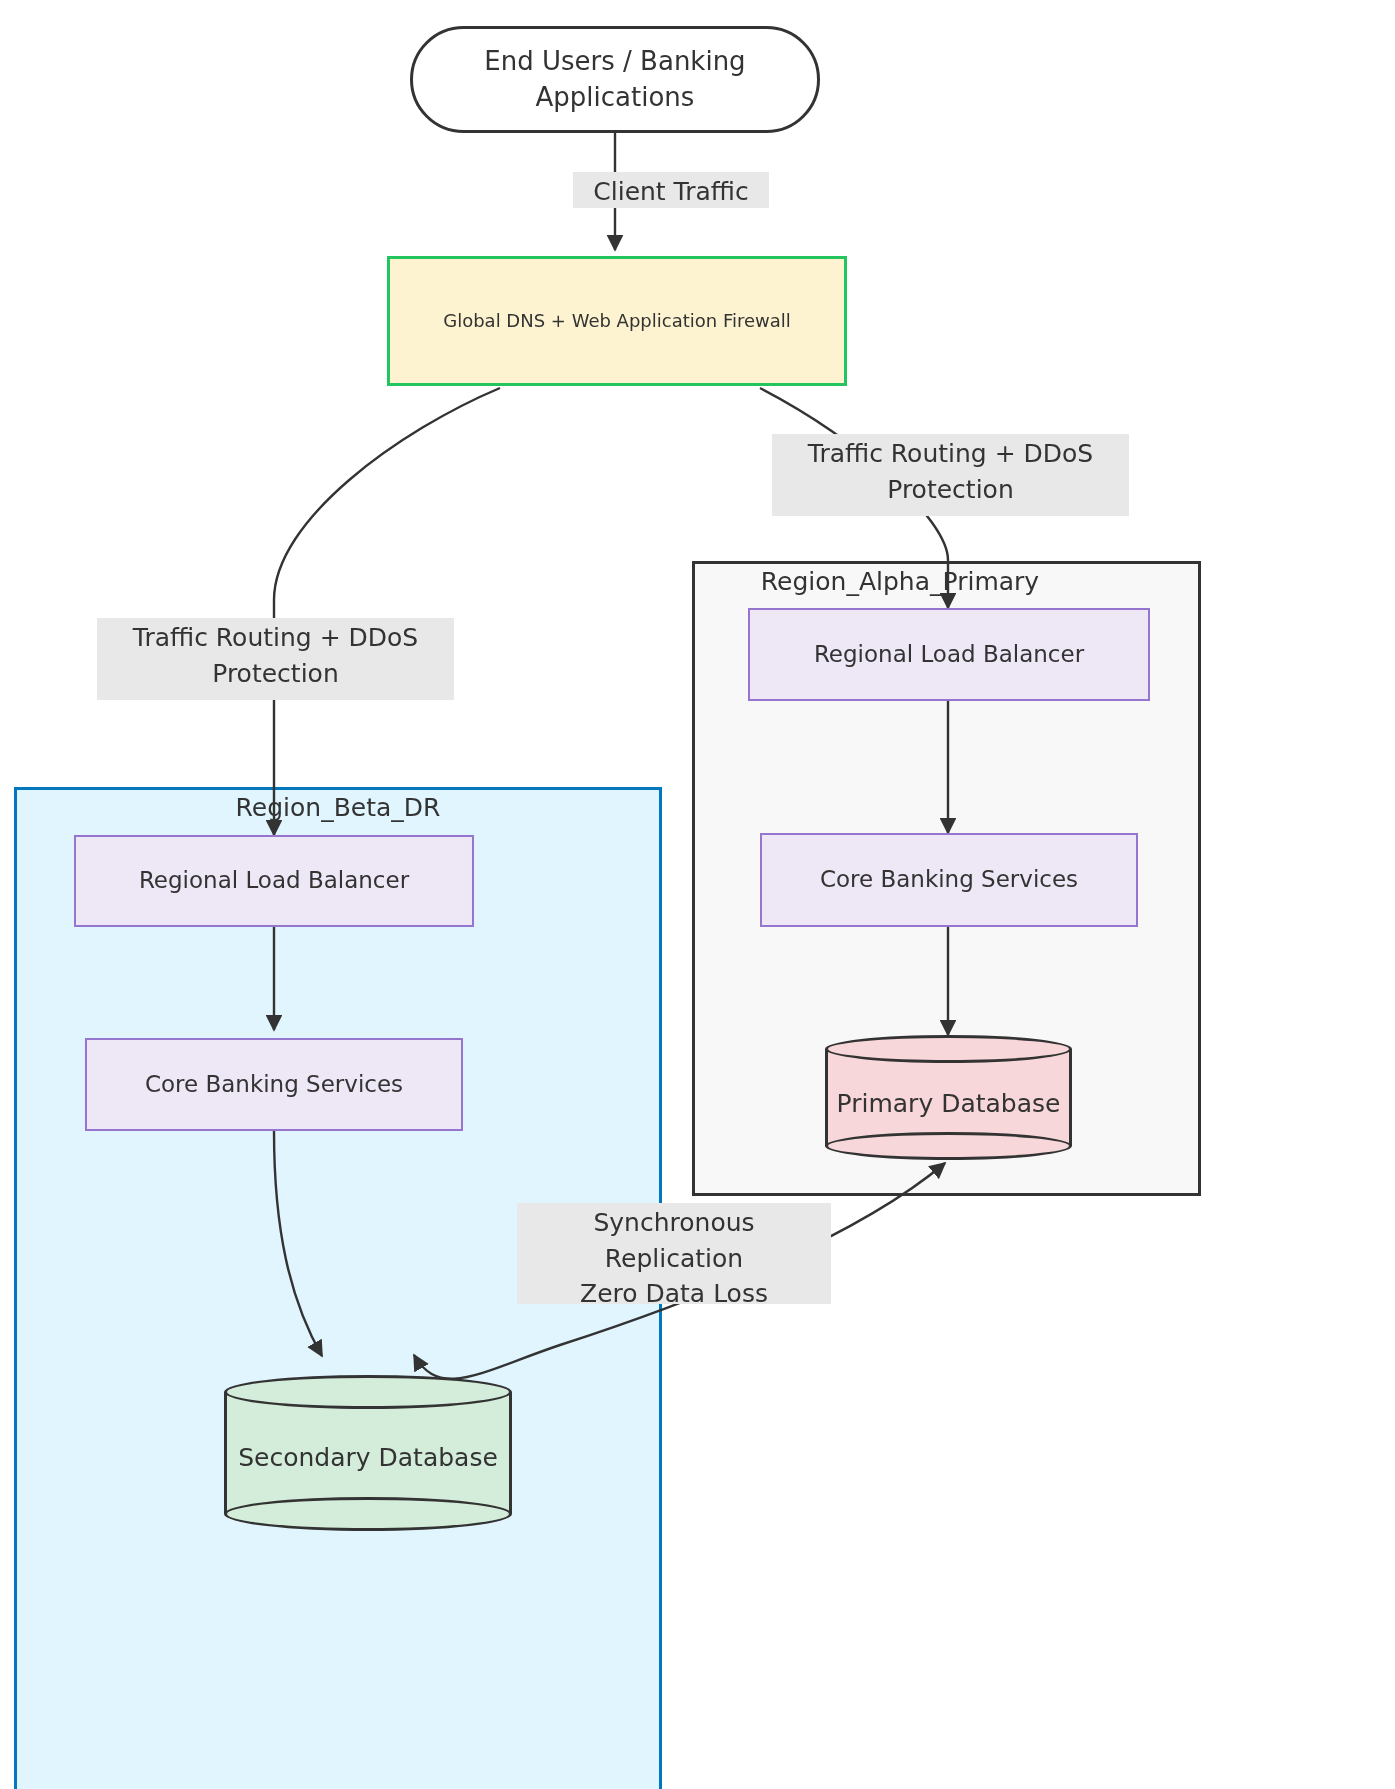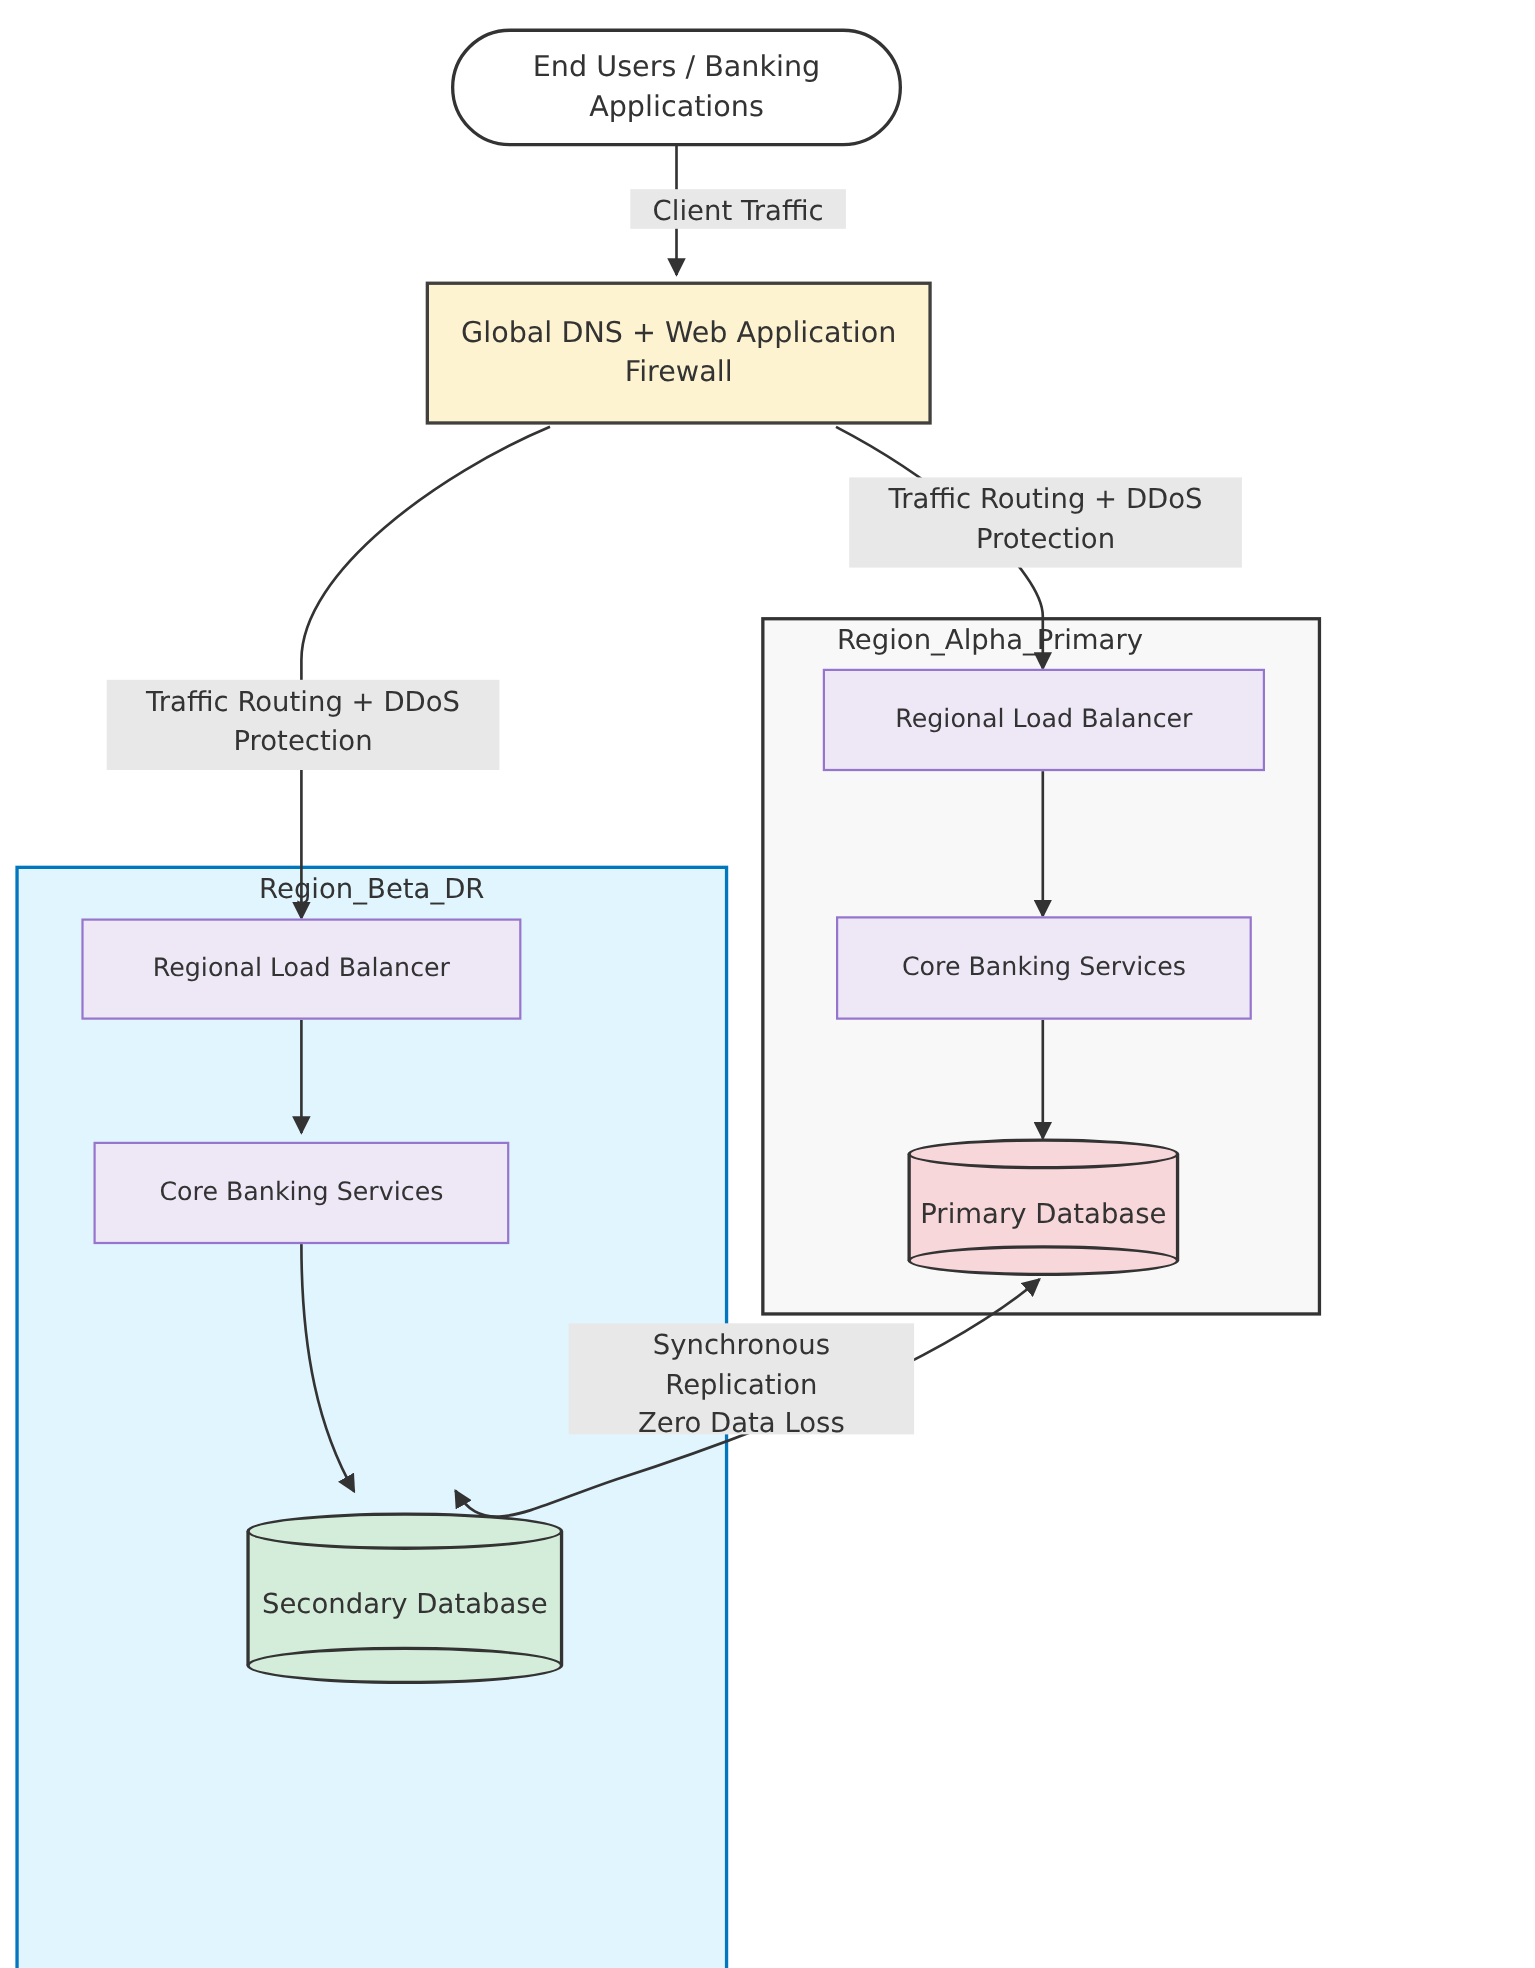--- a/index.html
+++ b/index.html
@@ -31,22 +31,22 @@
   #cluster-alpha-label{left:692px;top:567px;width:416px;}
 
   
   .stadium{
     border:3px solid #333333;background:#ffffff;border-radius:70px;
     font-size:26px;color:#333;
   }
 
   
   .rect-yellow{
-    border:3px solid #404040;background:#fdf3d0;
-    font-size:26px;color:#333;
+    border:3px solid #22c55e;background:#fdf3d0;
+    font-size:18px;color:#333;
   }
   .rect-purple{
     border:2px solid #9575cd;background:#ede7f6;
     font-size:23px;color:#333;
   }
 
   
   .cyl{position:absolute;}
   .cyl .body{
     position:absolute;left:0;right:0;box-sizing:border-box;

